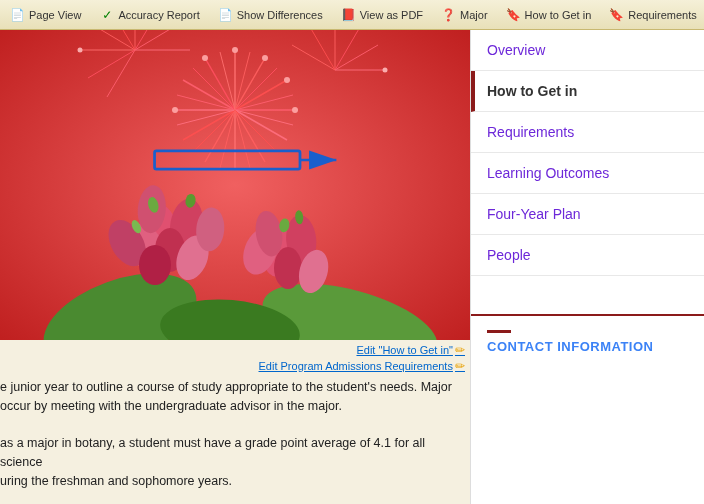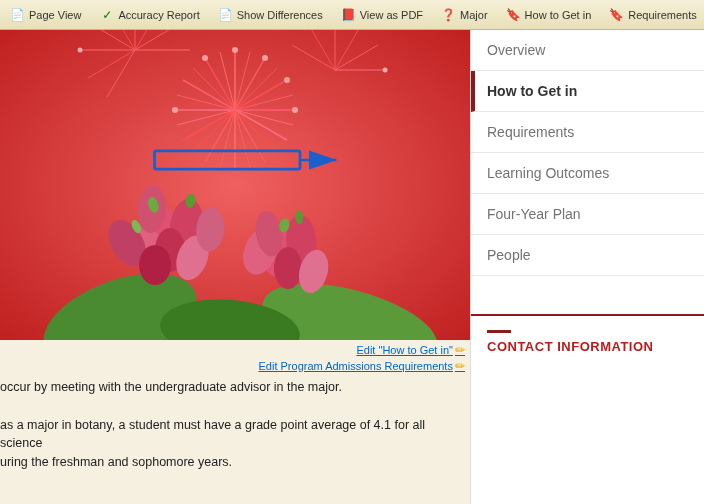--- a/index.html
+++ b/index.html
@@ -140,21 +140,21 @@
       overflow-y: auto;
     }
 
     .sidebar-nav {
       padding: 0;
     }
 
     .nav-item {
       padding: 12px 16px;
       font-size: 14px;
-      color: #737373;
+      color: #6d28d9;
       cursor: pointer;
       border-bottom: 1px solid #e8e8e8;
       display: flex;
       align-items: center;
     }
     .nav-item.active {
       color: #333;
       font-weight: bold;
       border-left: 4px solid #8b1a1a;
       padding-left: 12px;
@@ -171,21 +171,21 @@
       border-bottom: 2px solid #8b1a1a;
     }
 
     .contact-header {
       padding: 14px 16px 10px 16px;
       background: #fff;
     }
     .contact-label {
       font-size: 13px;
       font-weight: bold;
-      color: #b91c1c;
+      color: #3b82f6;
       letter-spacing: 0.5px;
     }
     .contact-red-bar {
       width: 24px;
       height: 3px;
       background: #8b1a1a;
       margin-bottom: 6px;
     }
   </style>
 </head>
@@ -364,20 +364,21 @@
         <span>Edit "How to Get in"</span>
         <span class="edit-icon">✏</span>
       </a>
       <a class="edit-link">
         <span>Edit Program Admissions Requirements</span>
         <span class="edit-icon">✏</span>
       </a>
     </div>
 
     <div id="body-text">
+      <p>e junior year to outline a course of study appropriate to the student's needs. Major</p>
       <p>occur by meeting with the undergraduate advisor in the major.</p>
       <br>
       <p>as a major in botany, a student must have a grade point average of 4.1 for all science</p>
       <p>uring the freshman and sophomore years.</p>
     </div>
 
   </div>
 
   <div id="sidebar">
     <nav class="sidebar-nav">

